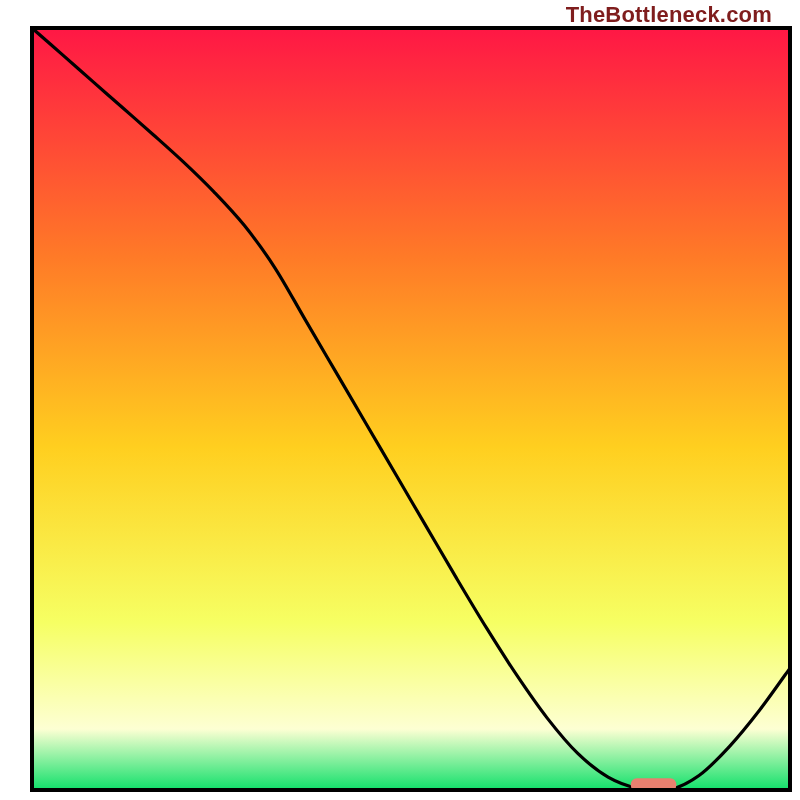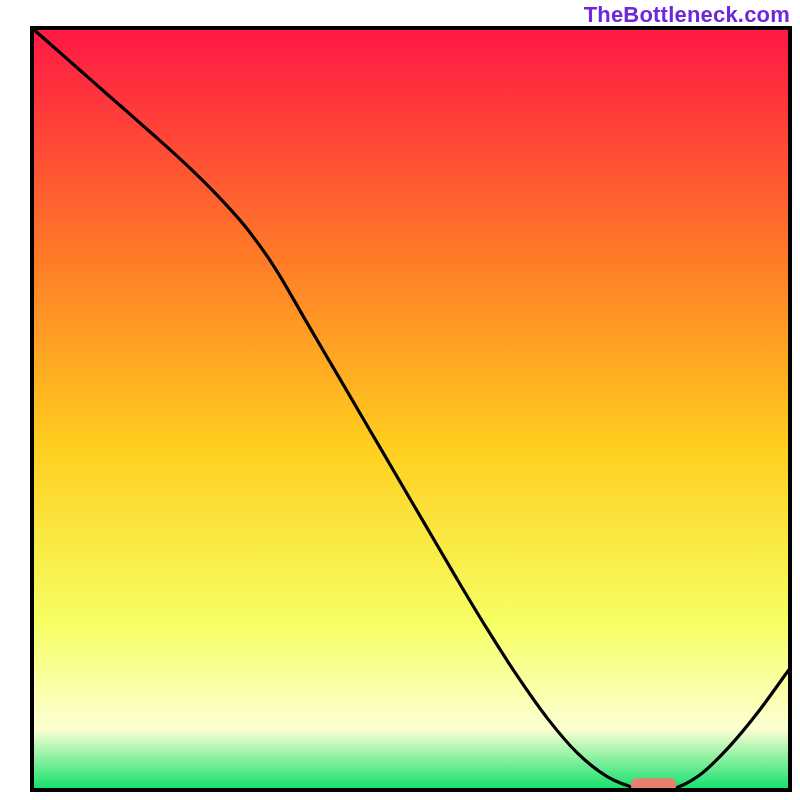--- a/index.html
+++ b/index.html
@@ -12,24 +12,24 @@
     overflow: hidden;
   }
   .chart-wrap {
     position: relative;
     width: 800px;
     height: 800px;
   }
   .attribution {
     position: absolute;
     top: 2px;
-    right: 10px;
+    right: 28px;
     font-size: 22px;
     font-weight: 600;
-    color: #6d28d9;
+    color: #7f1d1d;
     letter-spacing: 0.2px;
   }
   svg {
     display: block;
   }
 </style>
 </head>
 <body>
 
 <div class="chart-wrap">

